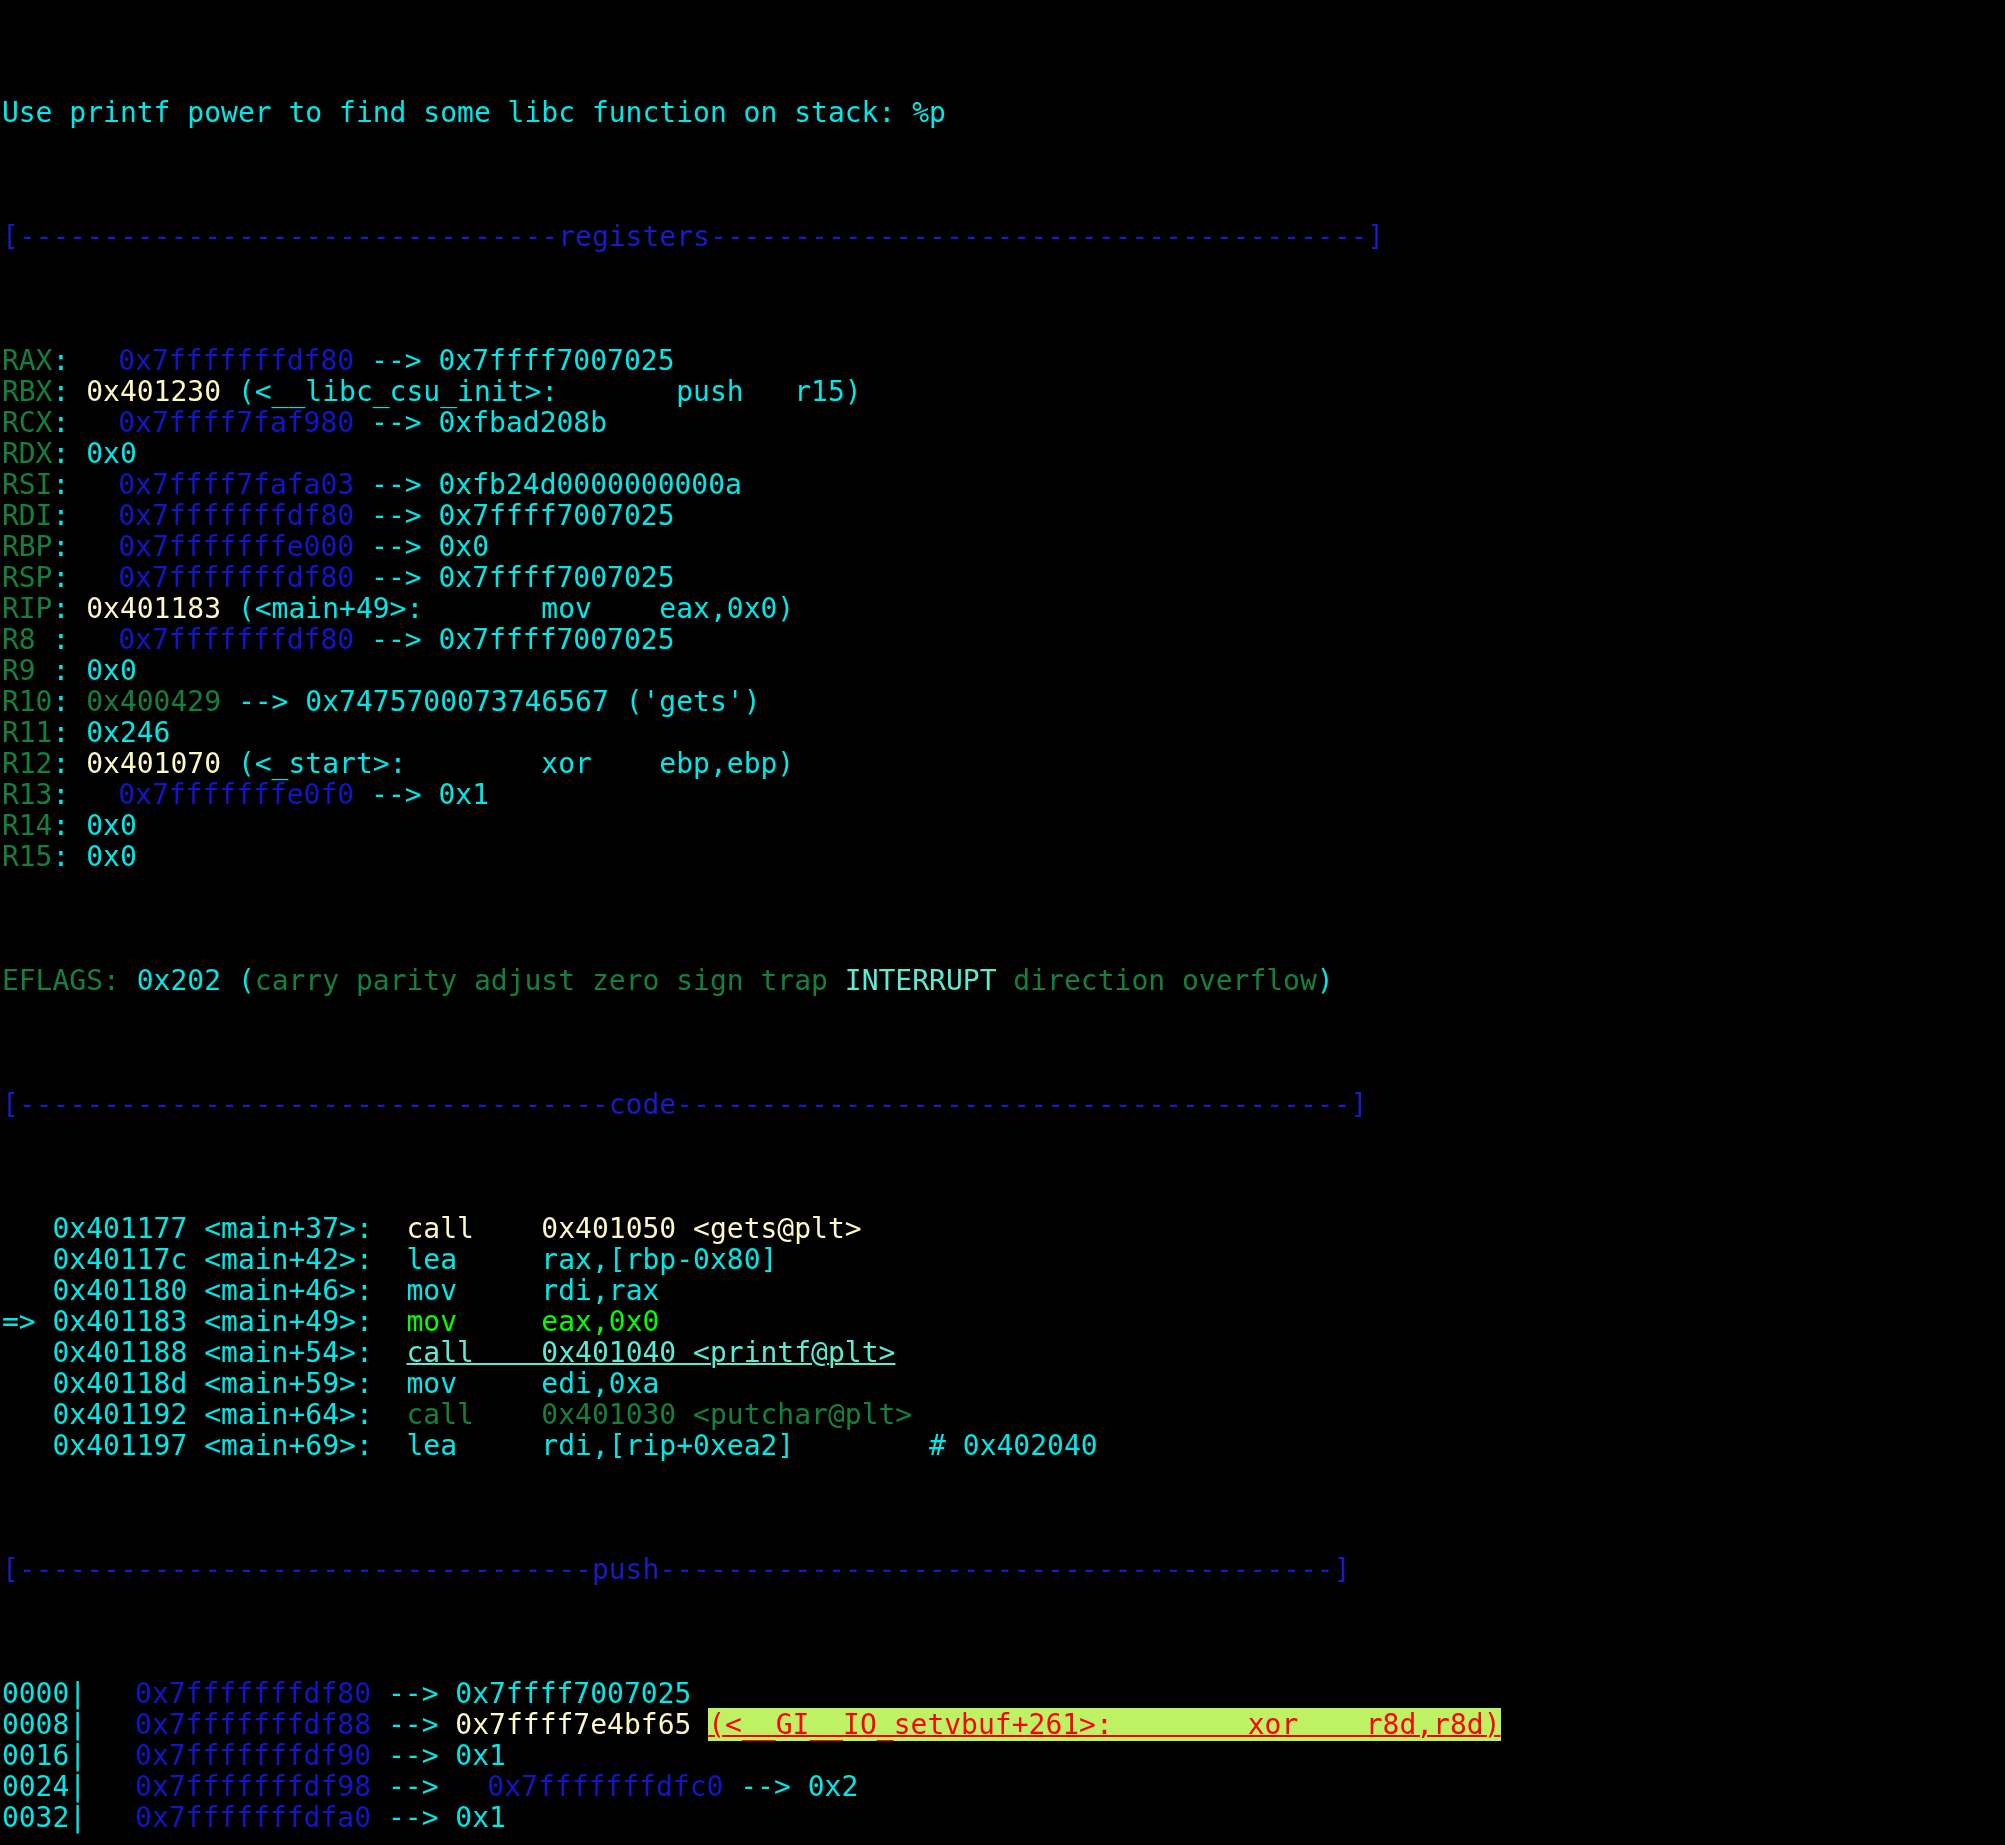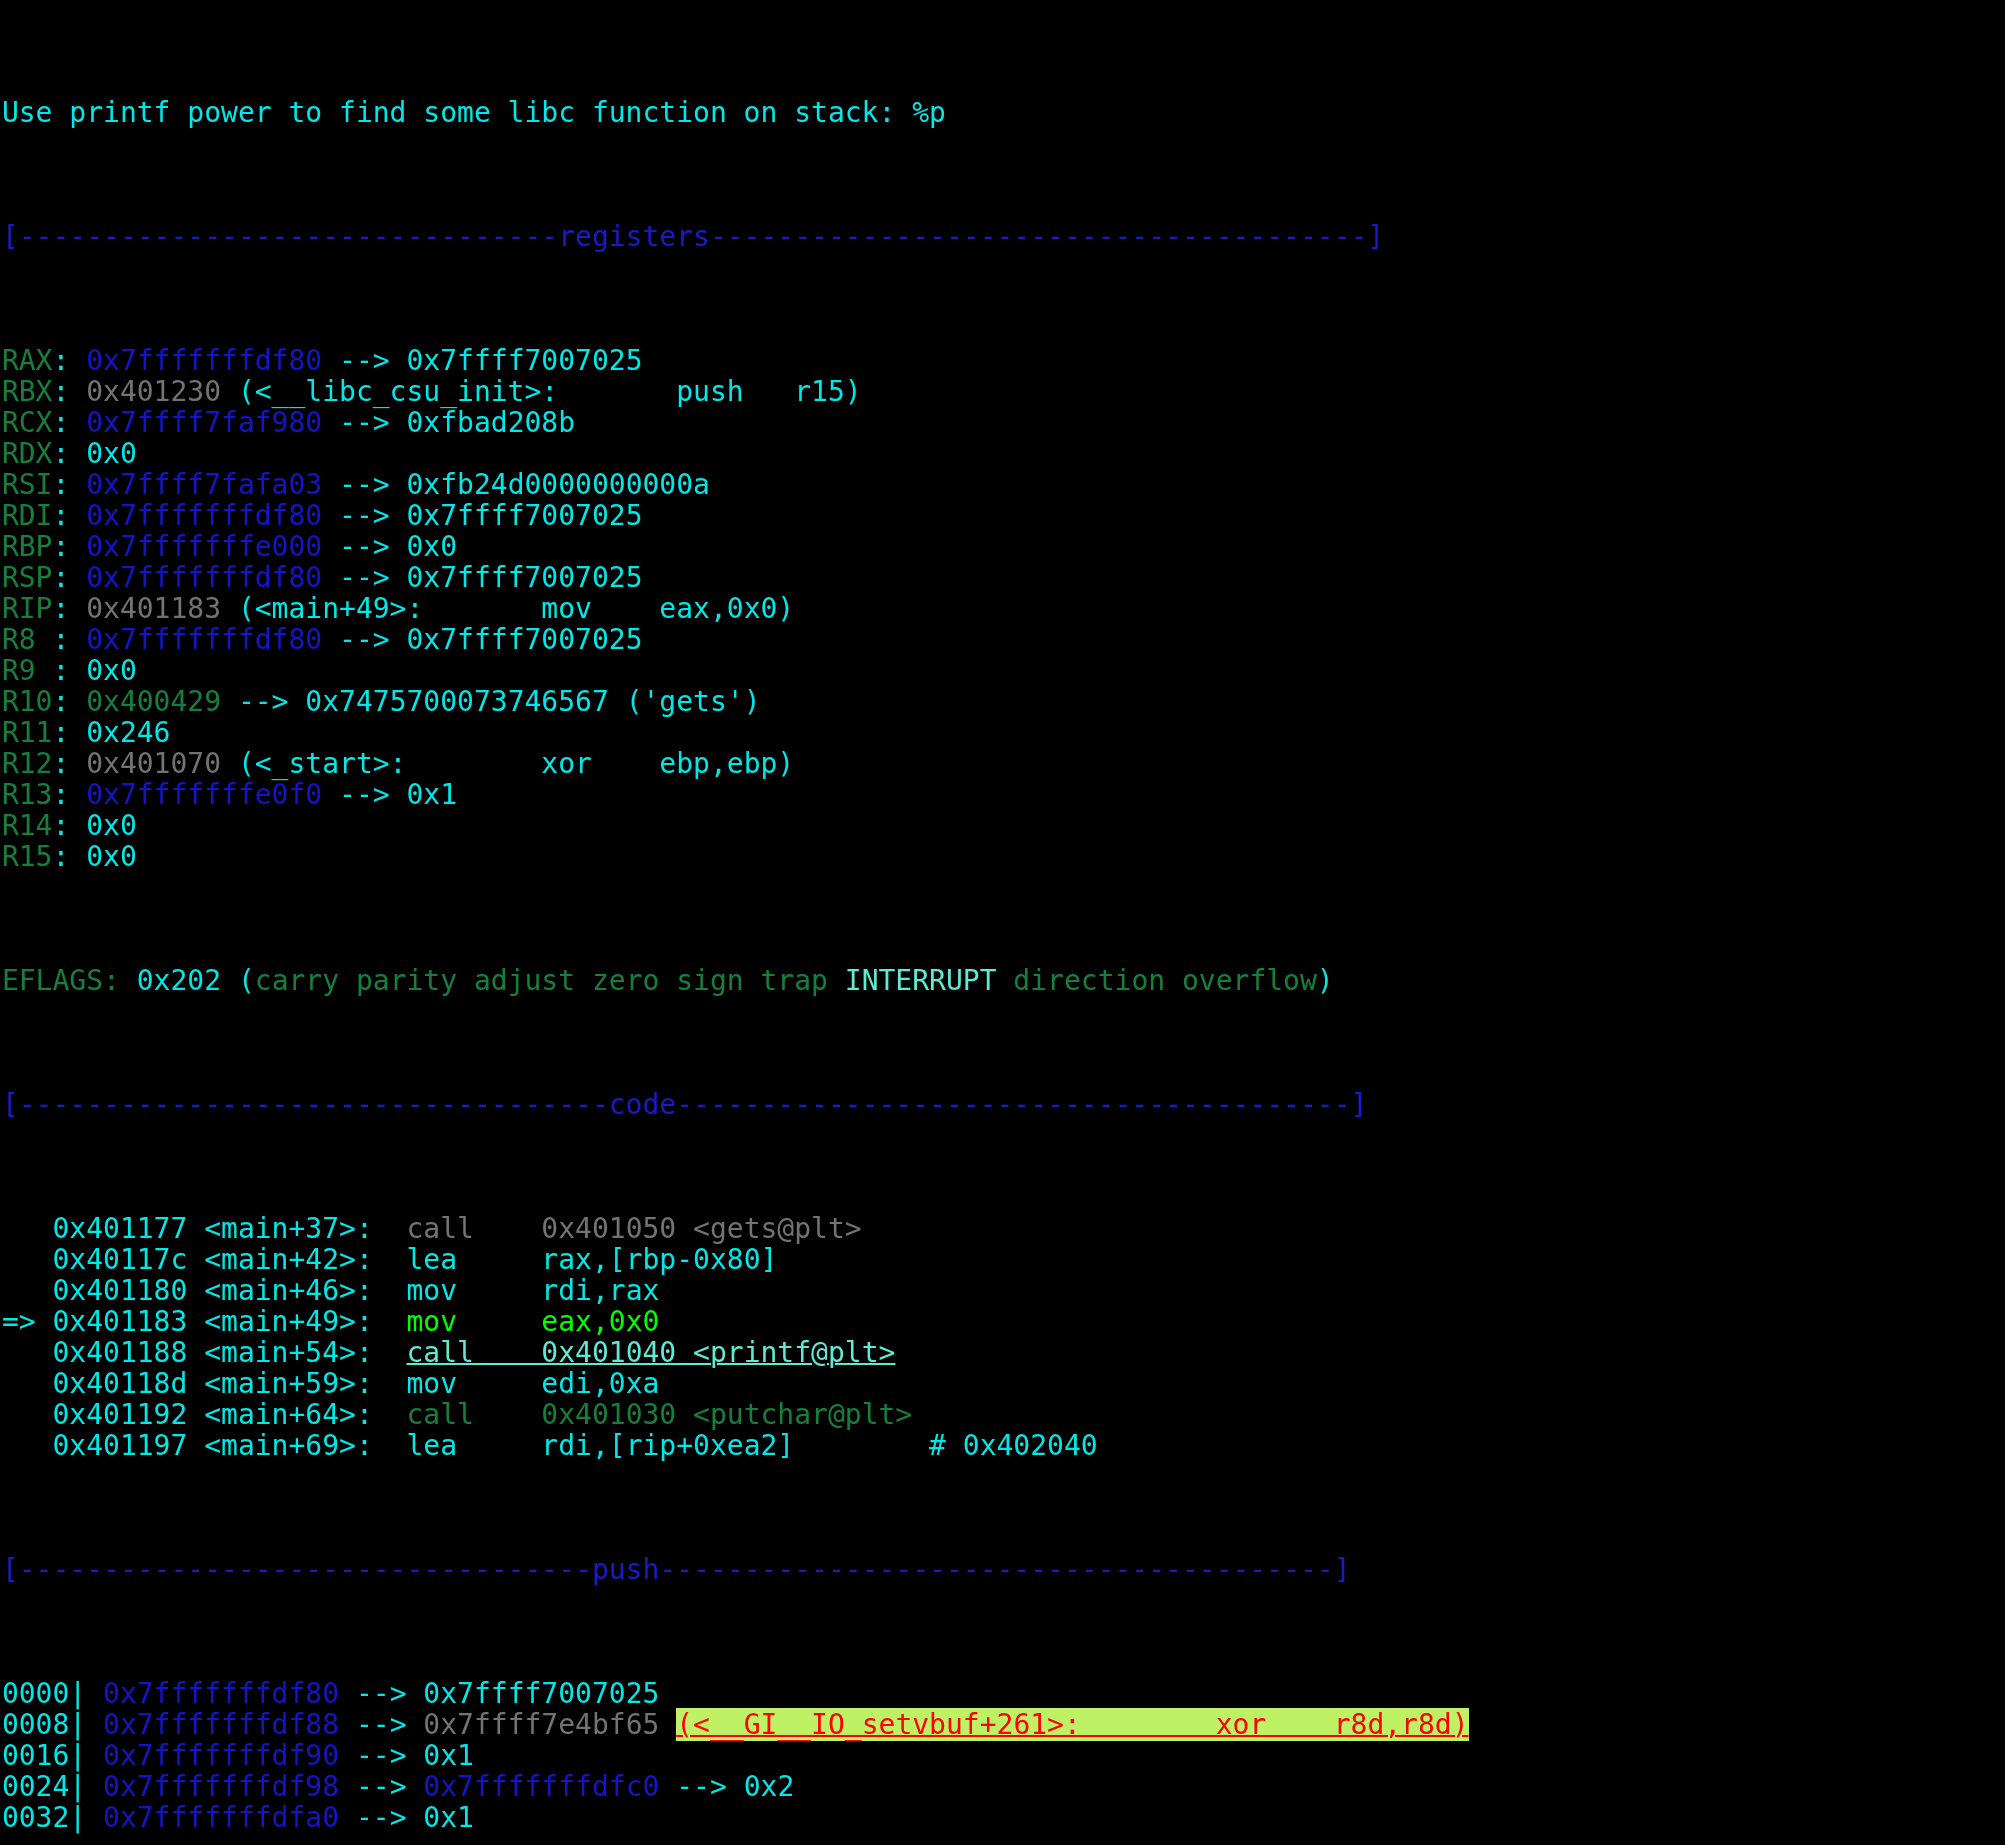--- a/index.html
+++ b/index.html
@@ -15,22 +15,22 @@
     padding:3.8px 0 0 1.9px;
     white-space:pre;
     letter-spacing:0px;
   }
   .ln{height:31px;white-space:pre;}
 
   
   .c-cyan{color:#00e8e8;}
   .c-dgreen{color:#15803d;}
   .c-green{color:#00ff00;}
-  .c-dblue{color:#1414c8;}
-  .c-dred{color:#737373;}
+  .c-dblue{color:#1414c8;margin-left:32px;}
+  .c-dred{color:#fef9c3;}
   .c-red{color:#5eead4;}
   .c-sep{color:#1a1ac8;}
   .hl{background:#bef264;color:#ff0000;}
   .ul{text-decoration:underline;text-decoration-thickness:1.9px;}
   .bar{color:#00e8e8;}
 </style>
 </head>
 <body>
 
 <div id="term">

